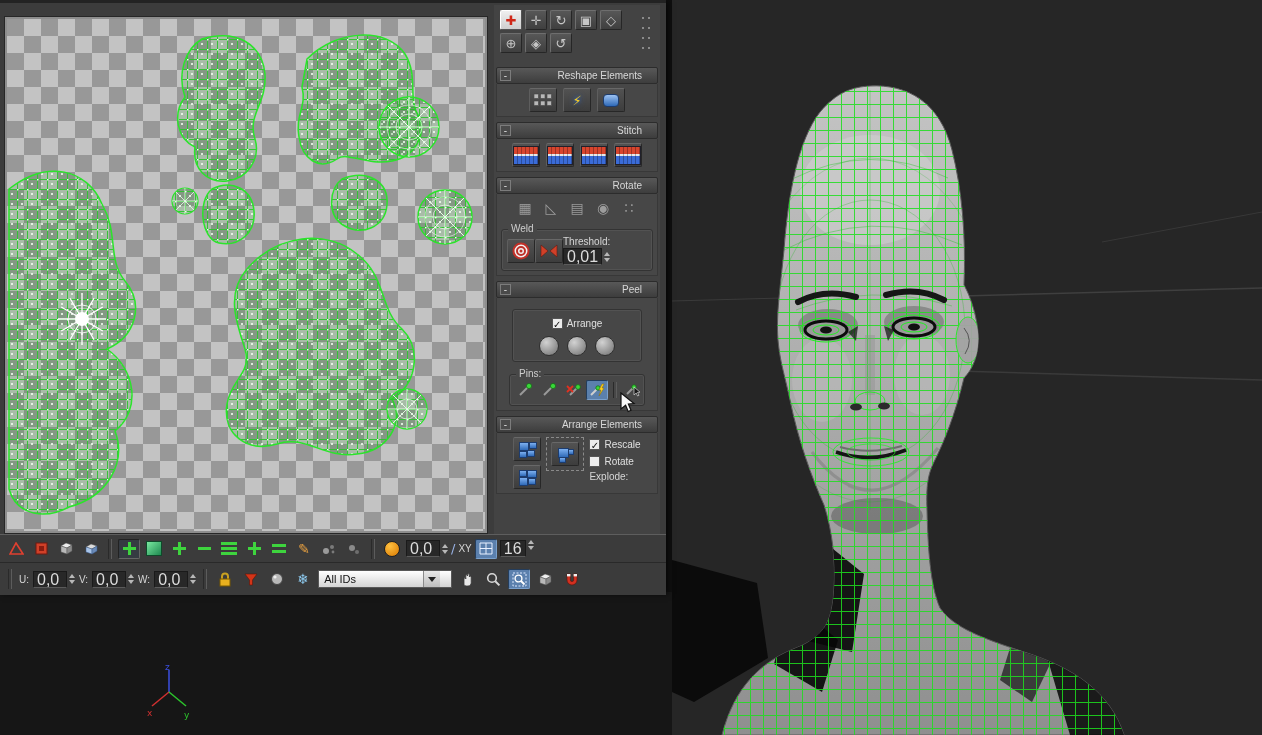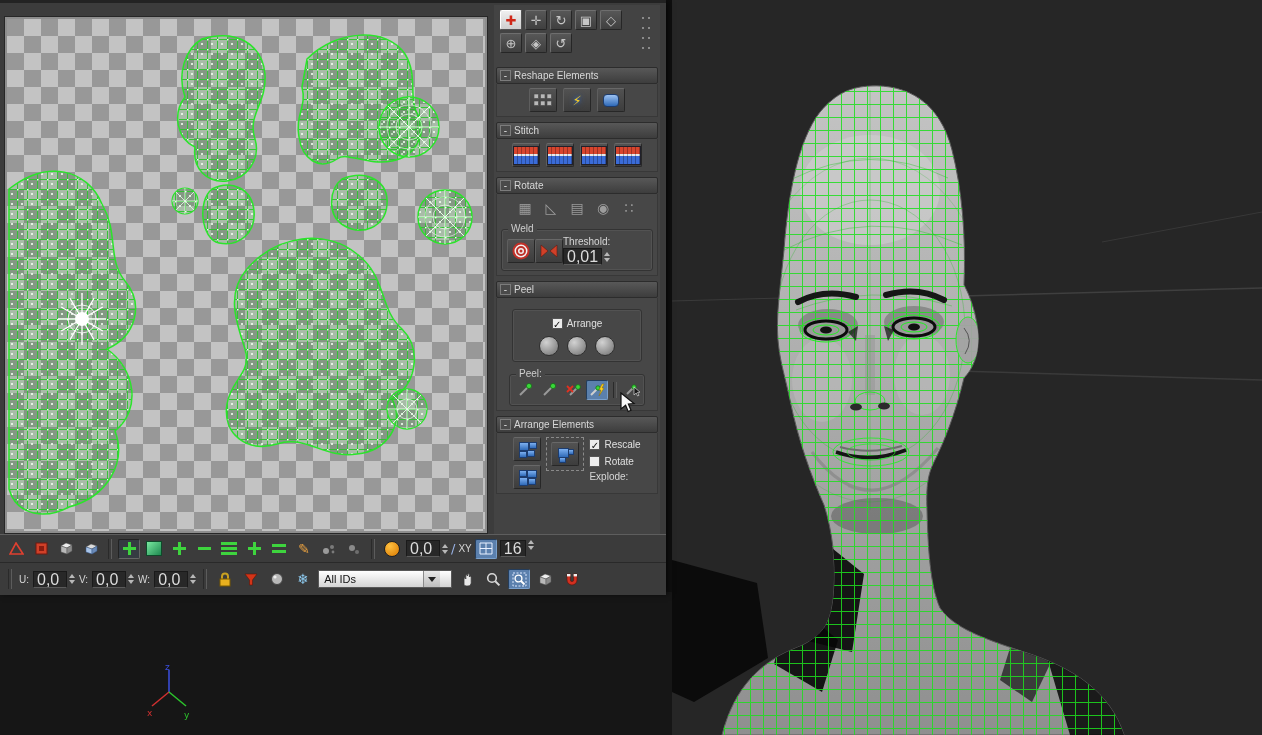--- a/index.html
+++ b/index.html
@@ -34,21 +34,21 @@
         border:1px solid transparent;border-radius:2px;box-sizing:border-box;color:#c6c6c6;font-size:13px;line-height:1}
   .raised{background:linear-gradient(#575757,#3f3f3f);border-color:#6e6e6e #262626 #262626 #6e6e6e}
   .lightbtn{background:linear-gradient(#efefef,#cfcfcf);border-color:#fff #555 #555 #fff;color:#d02818}
   .pressed{background:#353b42;border-color:#222 #666 #666 #222}
   .hlblue{background:#5b80ad;border-color:#243d5c #7aa0cc #7aa0cc #243d5c}
 
   .rhead{height:15px;background:linear-gradient(#585858,#3d3d3d);border:1px solid #2c2c2c;border-radius:2px;
          display:flex;align-items:center;font-size:10px;color:#d8d8d8;margin-top:5px}
   .rhead .minus{width:11px;height:11px;border:1px solid #7c7c7c;background:#4a4a4a;color:#ddd;font-size:10px;
          line-height:9px;text-align:center;margin:0 3px;box-sizing:border-box}
-  .rhead .rtitle{flex:1;text-align:left;margin-right:15px}
+  .rhead .rtitle{flex:1;text-align:right;margin-right:15px}
   .rc{background:#474747;border:1px solid #383838;border-top:none;padding:4px;display:flex;
       justify-content:center;align-items:center;gap:6px;position:relative}
   .col{display:flex;flex-direction:column;gap:4px}
 
   .ibtn{width:28px;height:24px;display:flex;align-items:center;justify-content:center;
         background:linear-gradient(#525252,#3d3d3d);border:1px solid;border-color:#686868 #272727 #272727 #5e5e5e;
         border-radius:2px;box-sizing:border-box}
   .flat{background:transparent;border-color:transparent;color:#9c9c9c;font-size:14px}
 
   .grp{border:1px solid #333;box-shadow:inset 0 0 0 1px #525252;border-radius:3px;position:relative;
@@ -373,21 +373,21 @@
           <span class="cb">✓</span>
           <span>Arrange</span>
         </div>
         <div style="display:flex;gap:8px">
           <span class="peelball"></span>
           <span class="peelball"></span>
           <span class="peelball"></span>
         </div>
       </div>
       <div class="grp" style="width:126px;display:flex;align-items:center;gap:2px;padding:5px 4px">
-        <span class="glabel">Peel:</span>
+        <span class="glabel">Pins:</span>
         <div class="tbtn">
           <svg width="16" height="14">
             <line x1="3" y1="12" x2="11" y2="4" stroke="#9a9a9a" stroke-width="2"></line>
             <circle cx="12" cy="3" r="2.6" fill="#38d838" stroke="#1a6a1a" stroke-width="0.8"></circle>
           </svg>
         </div>
         <div class="tbtn">
           <svg width="16" height="14">
             <line x1="3" y1="12" x2="11" y2="4" stroke="#9a9a9a" stroke-width="2"></line>
             <circle cx="12" cy="3" r="2.6" fill="#38d838" stroke="#1a6a1a" stroke-width="0.8"></circle>

